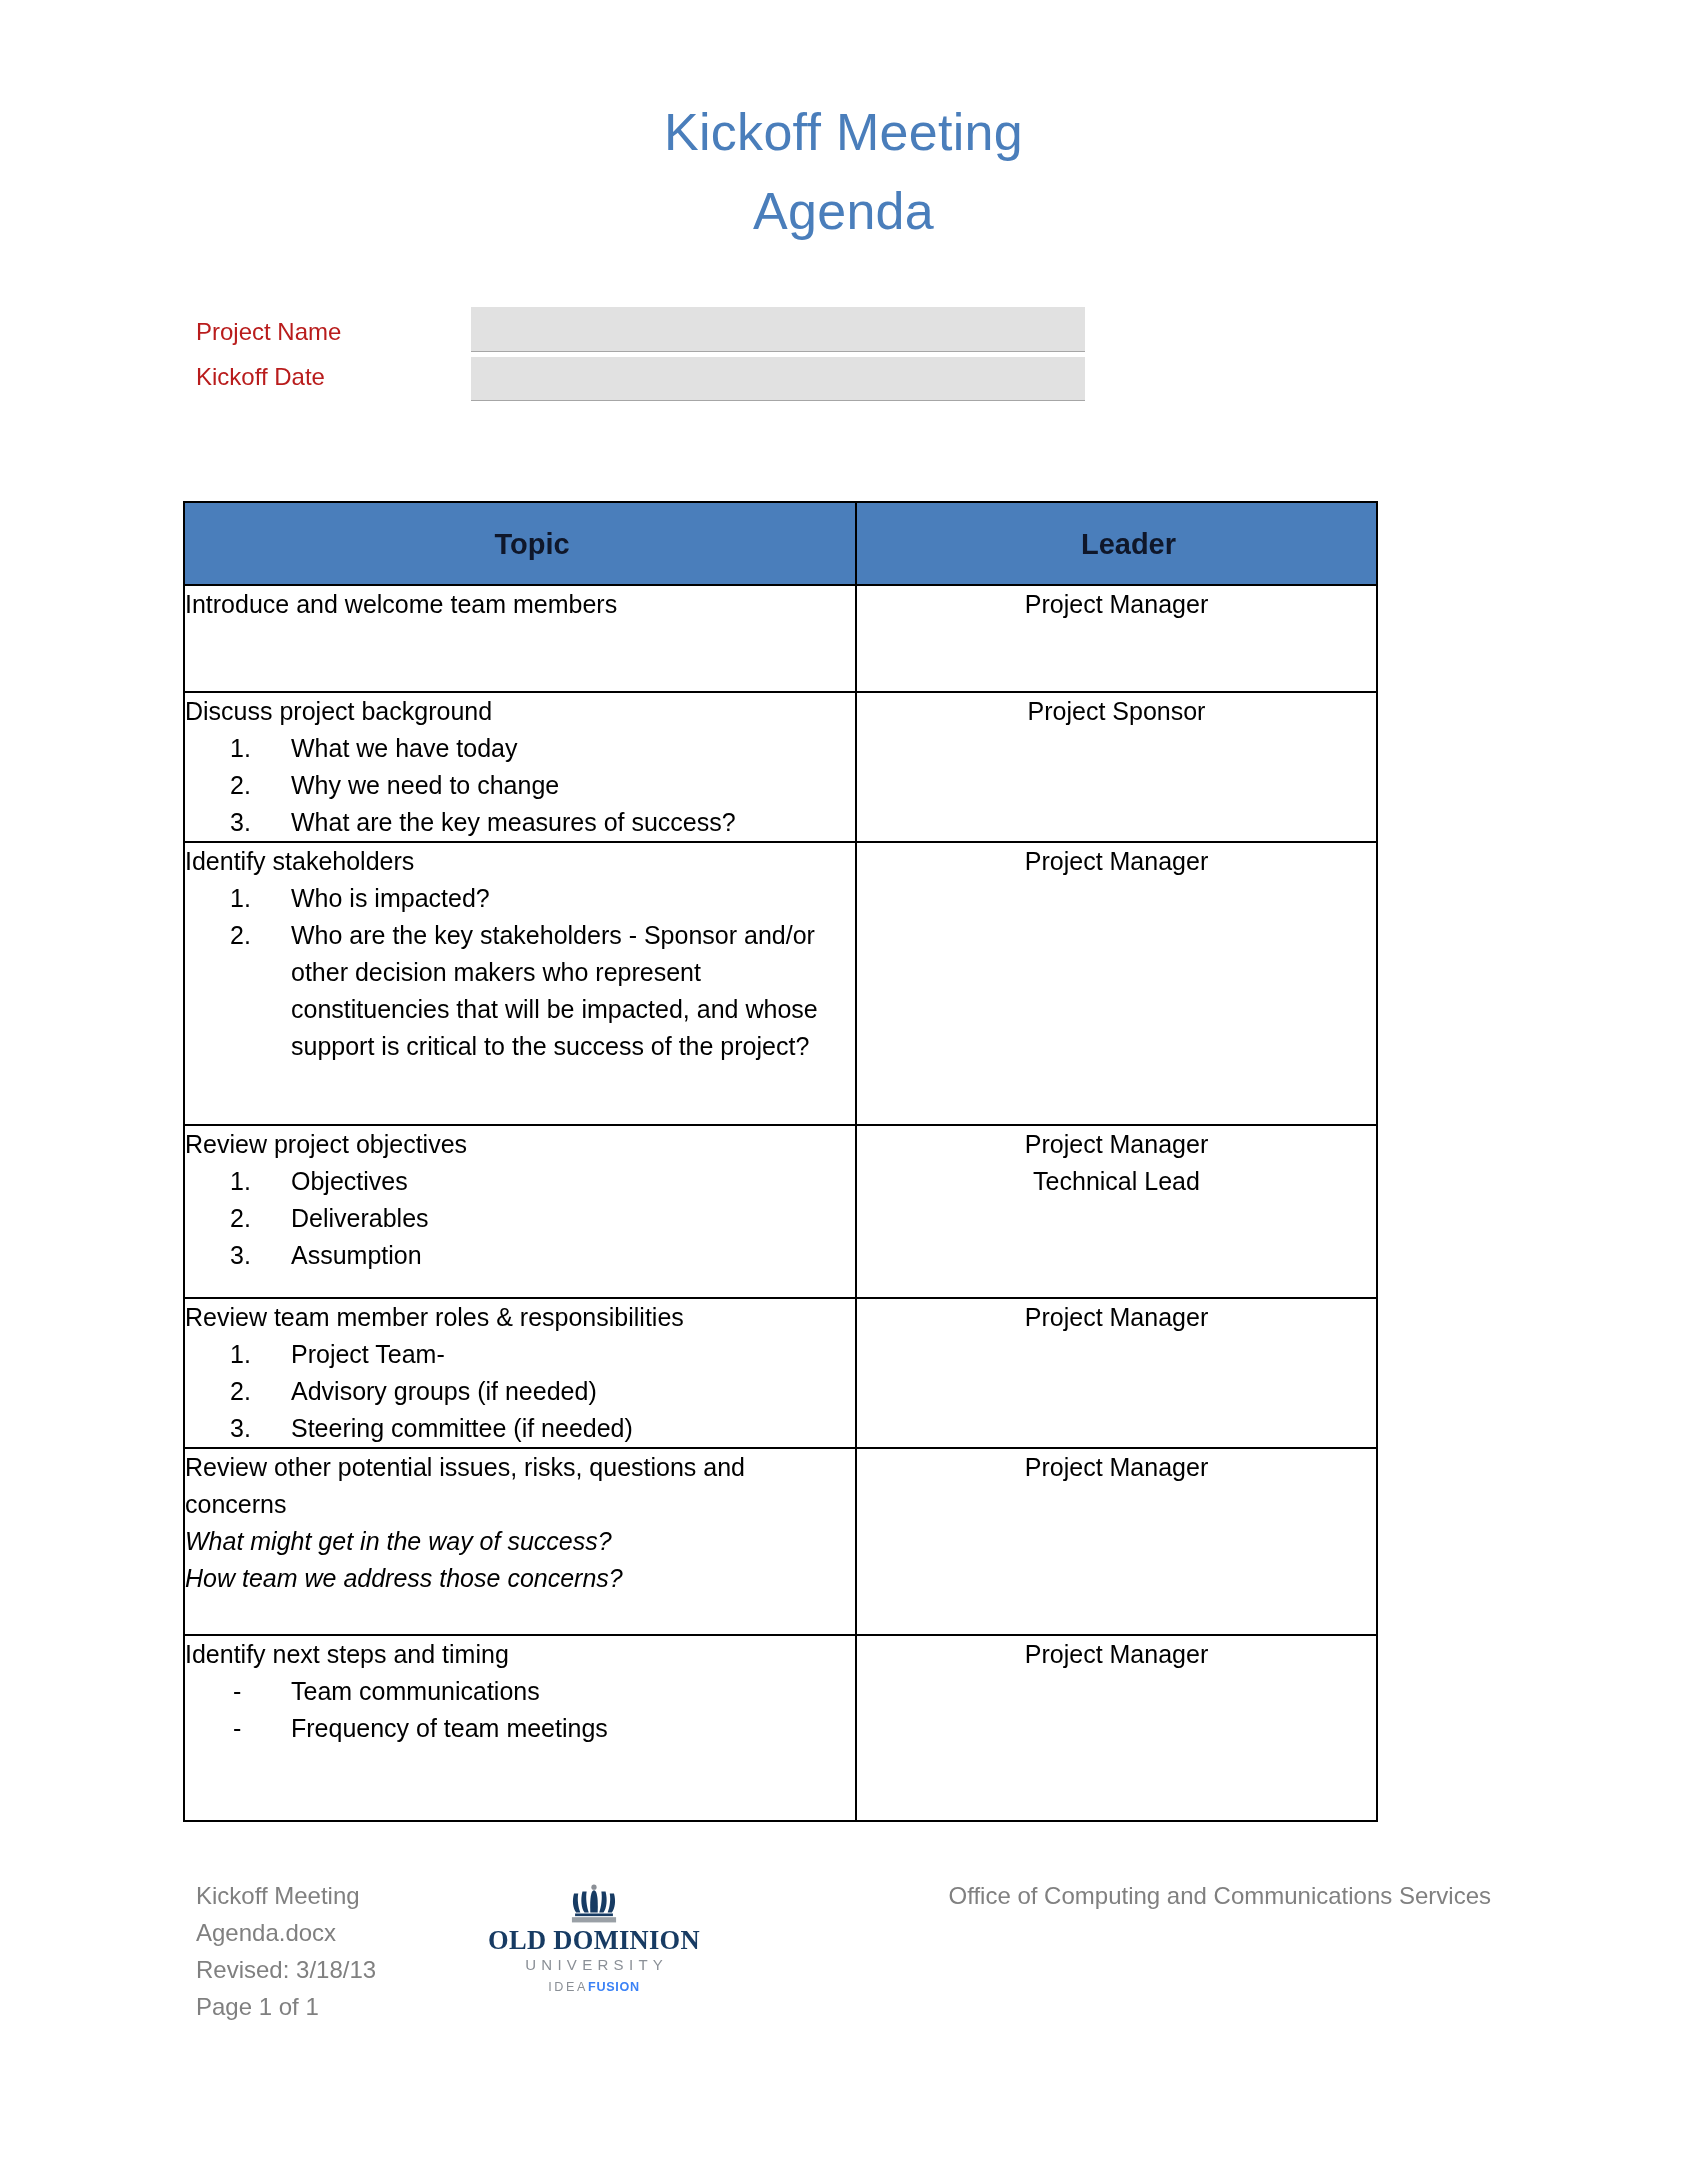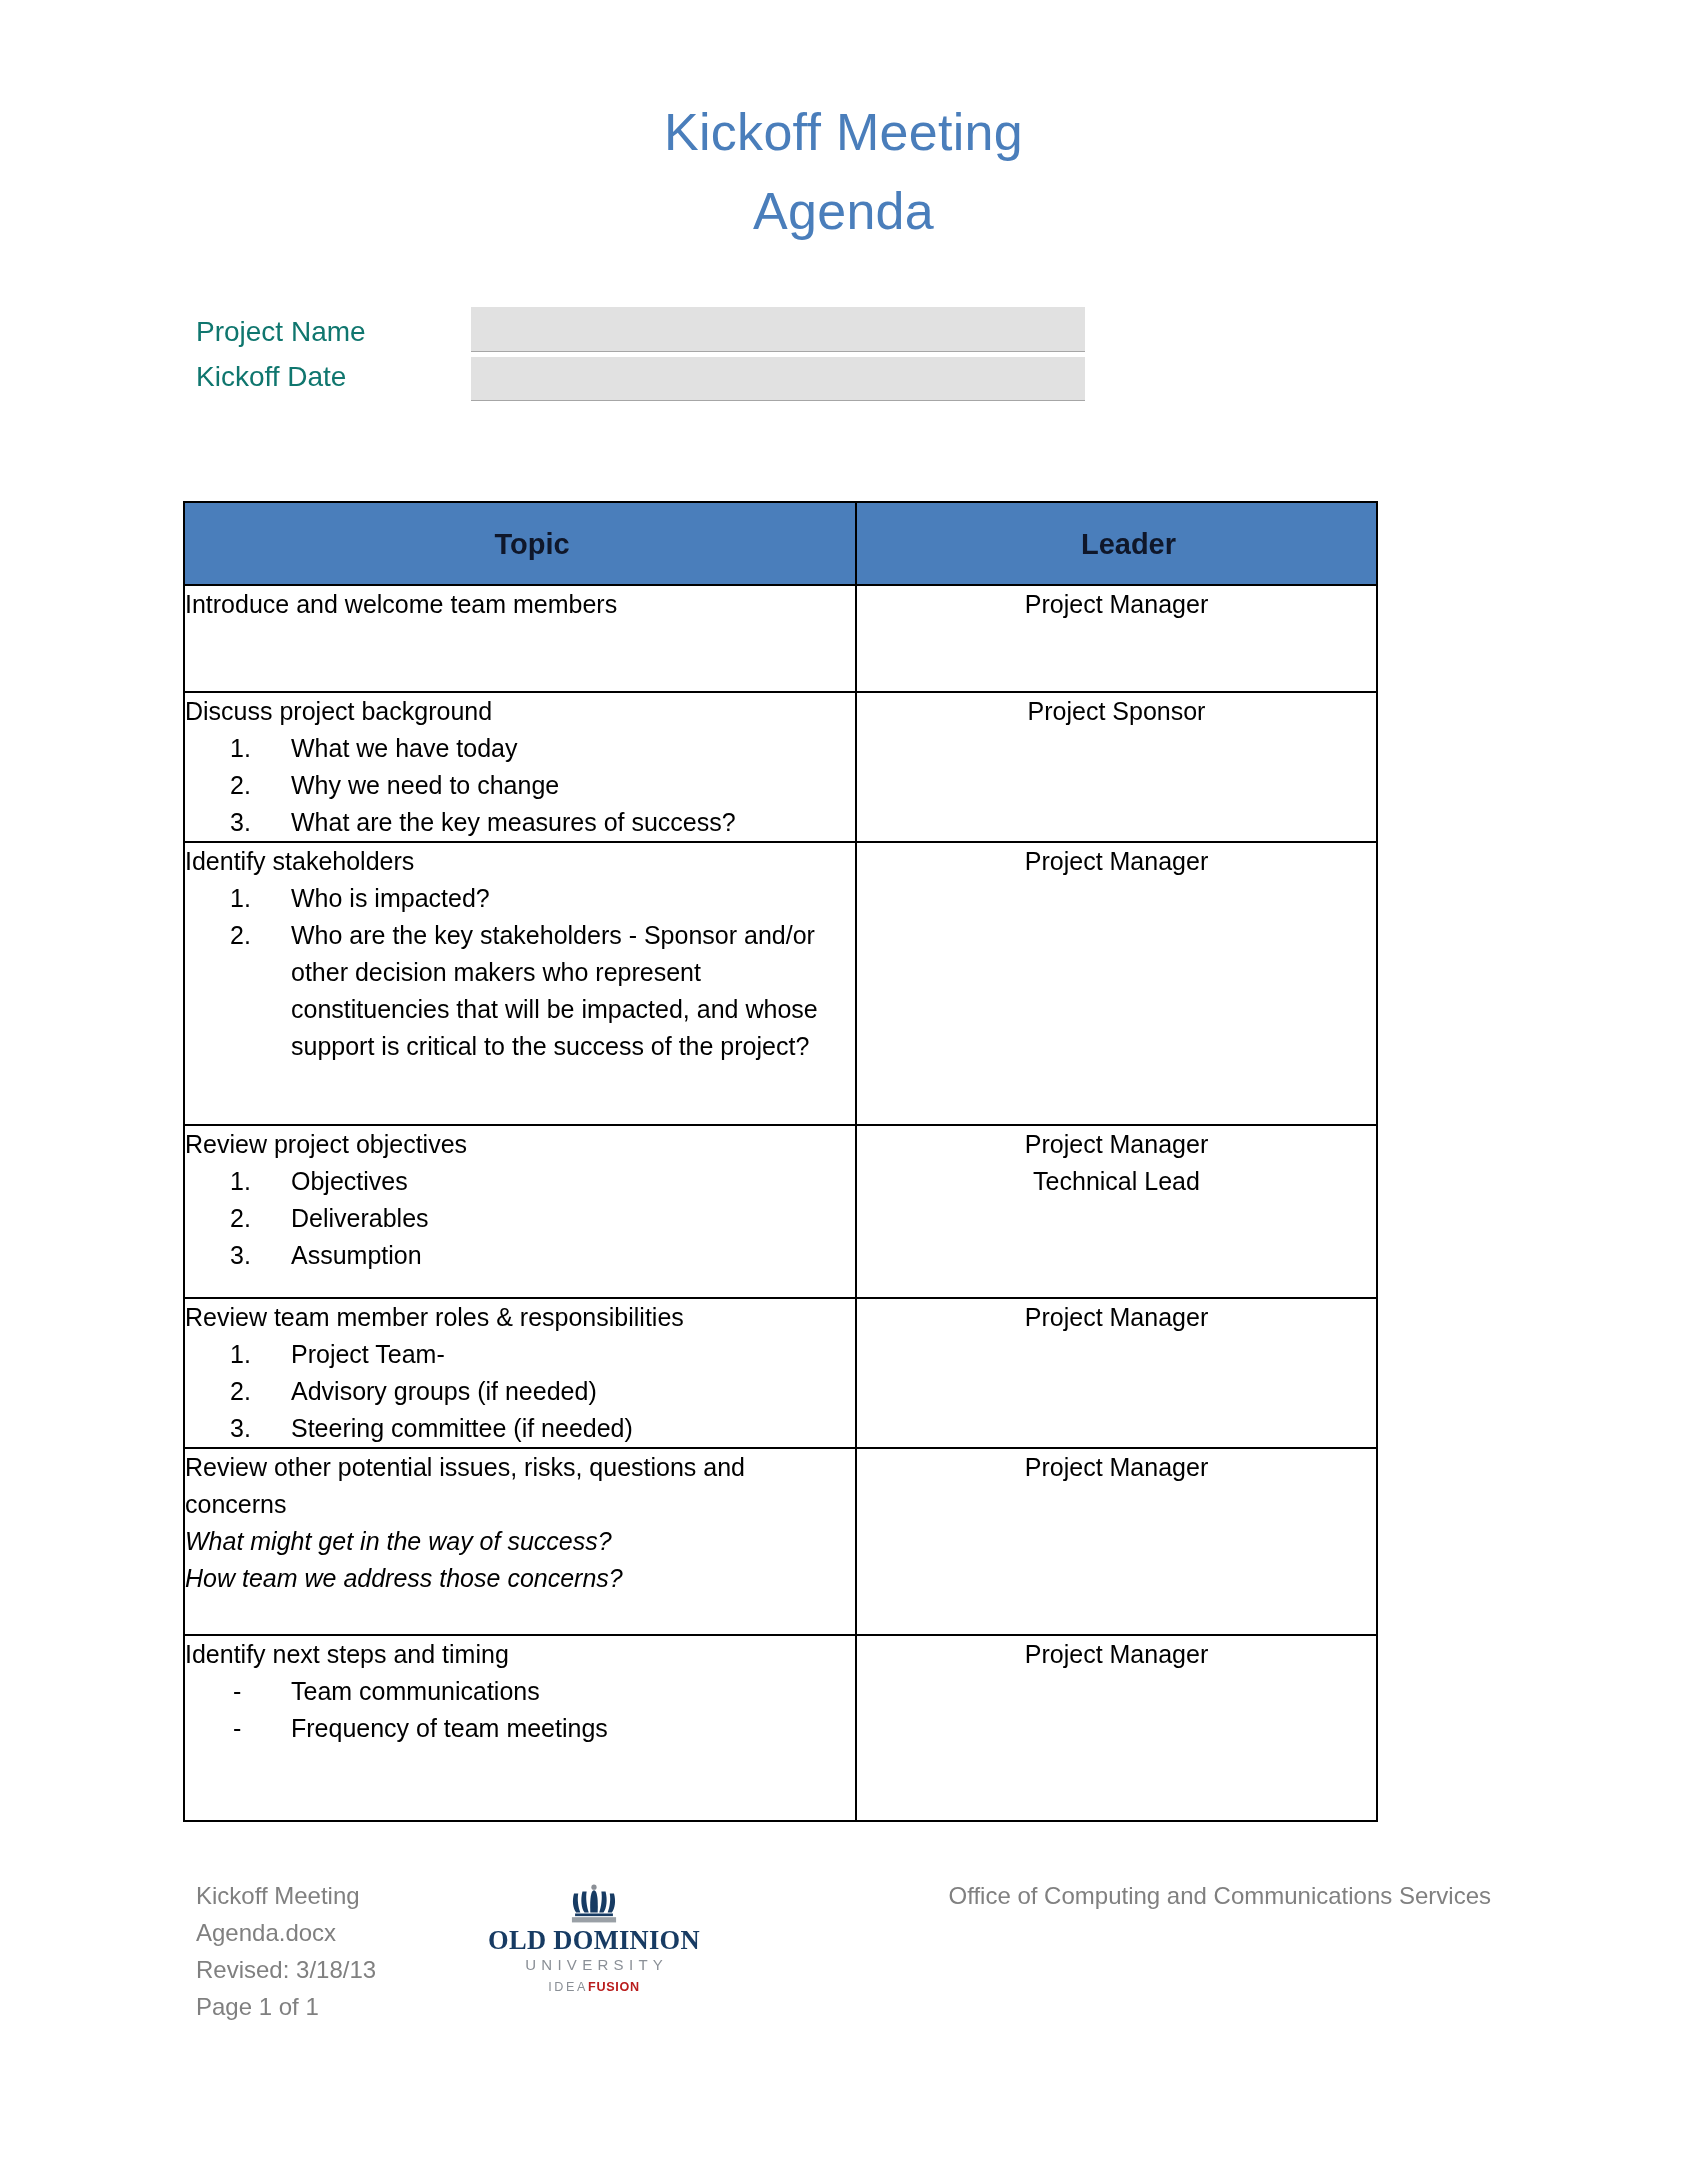--- a/index.html
+++ b/index.html
@@ -49,23 +49,23 @@
     width: 939px;
   }
   .field-row {
     position: relative;
     height: 45px;
   }
   .field-label {
     position: absolute;
     left: 0;
     top: 4px;
-    font-size: 28px;
+    font-size: 24px;
     line-height: 34px;
-    color: #0f766e;
+    color: #b91c1c;
     white-space: nowrap;
   }
   .field-box {
     position: absolute;
     left: 275px;
     width: 614px;
     height: 41px;
     background: #E1E1E1;
     border: none;
     border-bottom: 1.3px solid #A6A6A6;
@@ -215,21 +215,21 @@
     padding-left: 5.3px;
   }
   .odu-tag {
     font-family: "Liberation Sans", sans-serif;
     font-size: 12.6px;
     line-height: 18.5px;
     letter-spacing: 1.7px;
     margin-top: 2.6px;
   }
   .odu-tag .idea { color: #8A8F96; letter-spacing: 2.6px; }
-  .odu-tag .fusion { color: #b91c1c; font-weight: bold; letter-spacing: 0.7px; }
+  .odu-tag .fusion { color: #3b82f6; font-weight: bold; letter-spacing: 0.7px; }
 </style>
 </head>
 <body>
 
 <div class="page">
 
   <div class="title-block">
     <div class="title-line">Kickoff Meeting</div>
     <div class="title-line">Agenda</div>
   </div>

